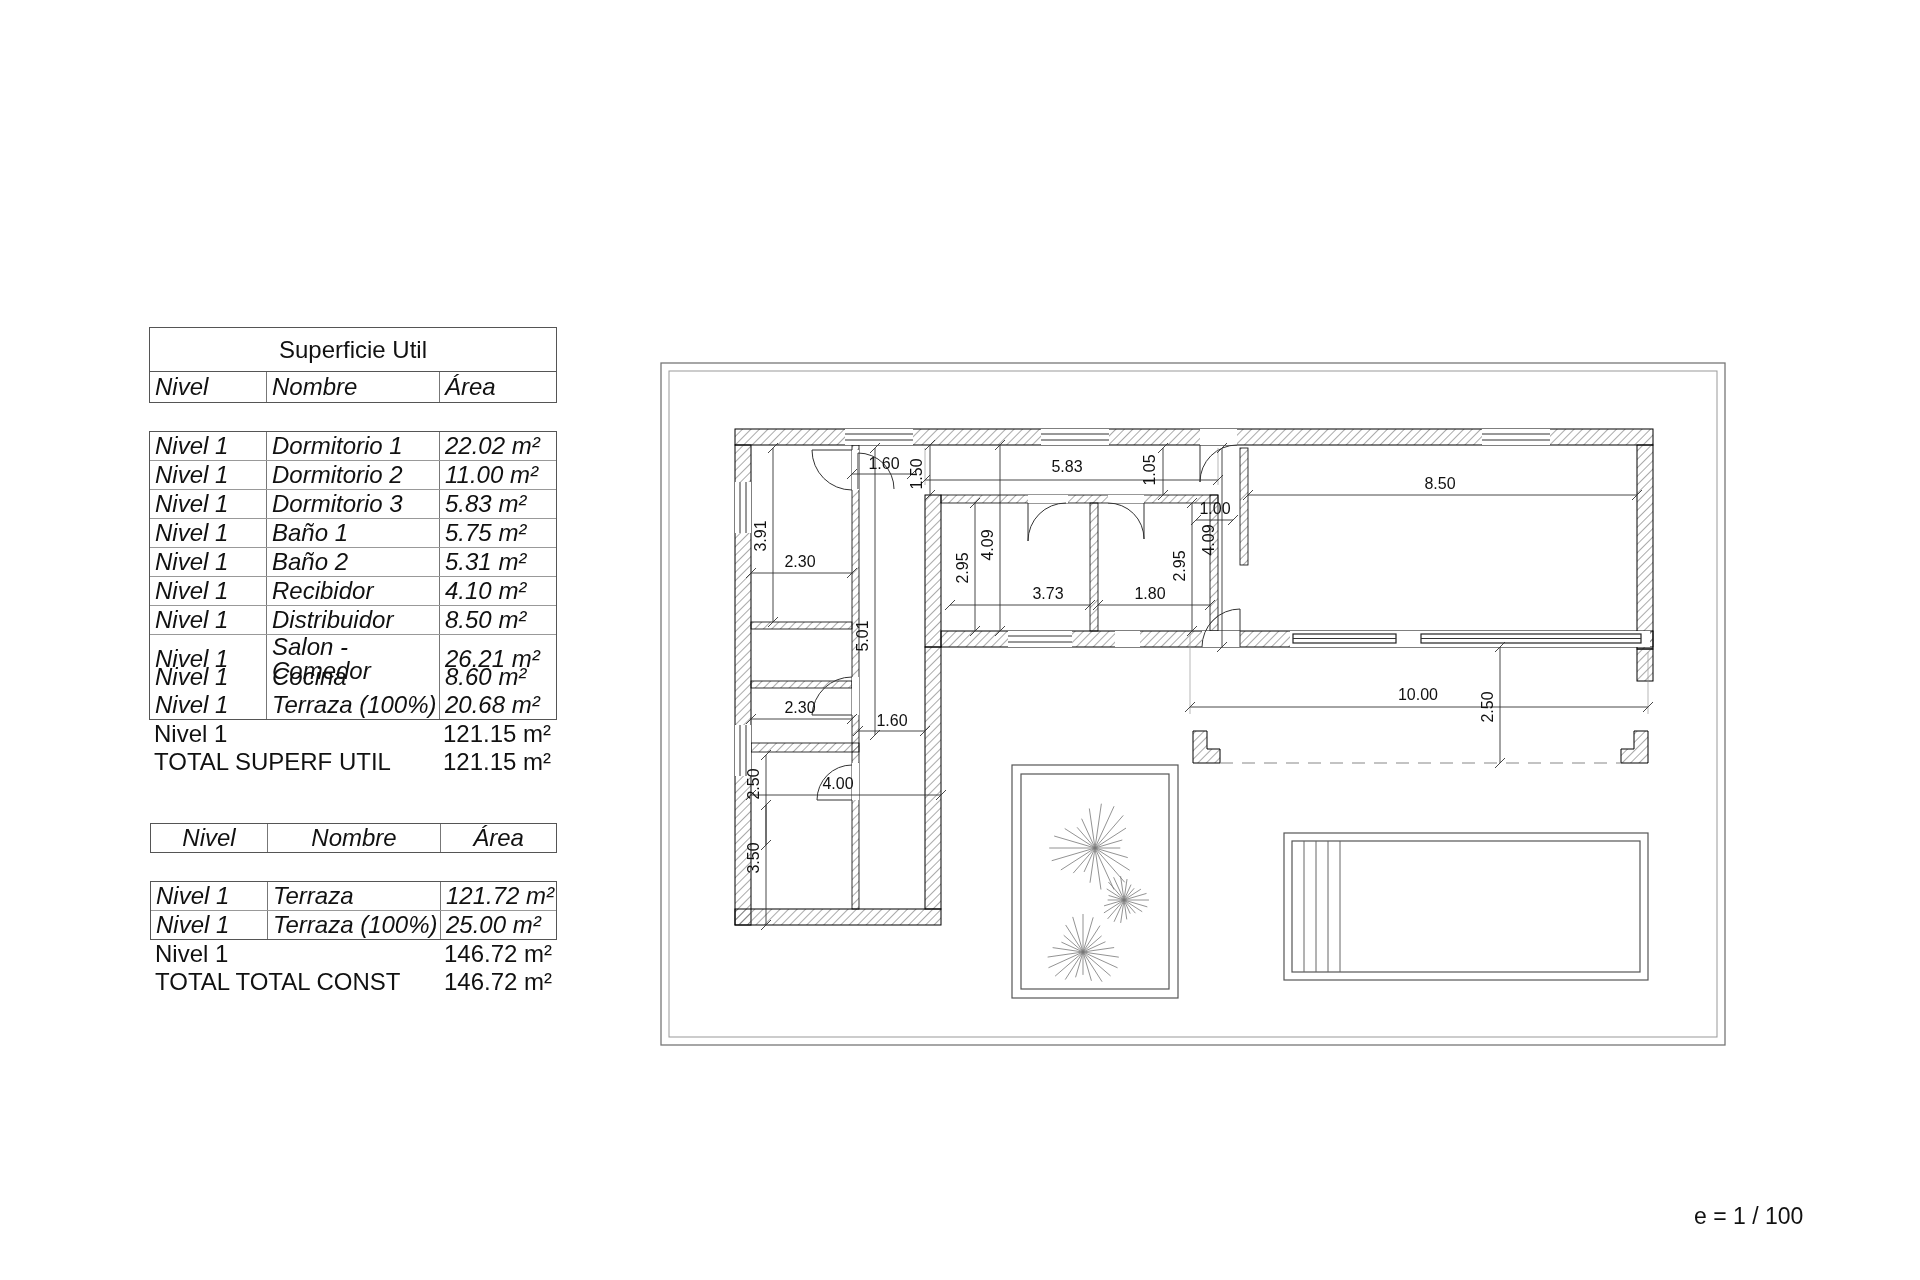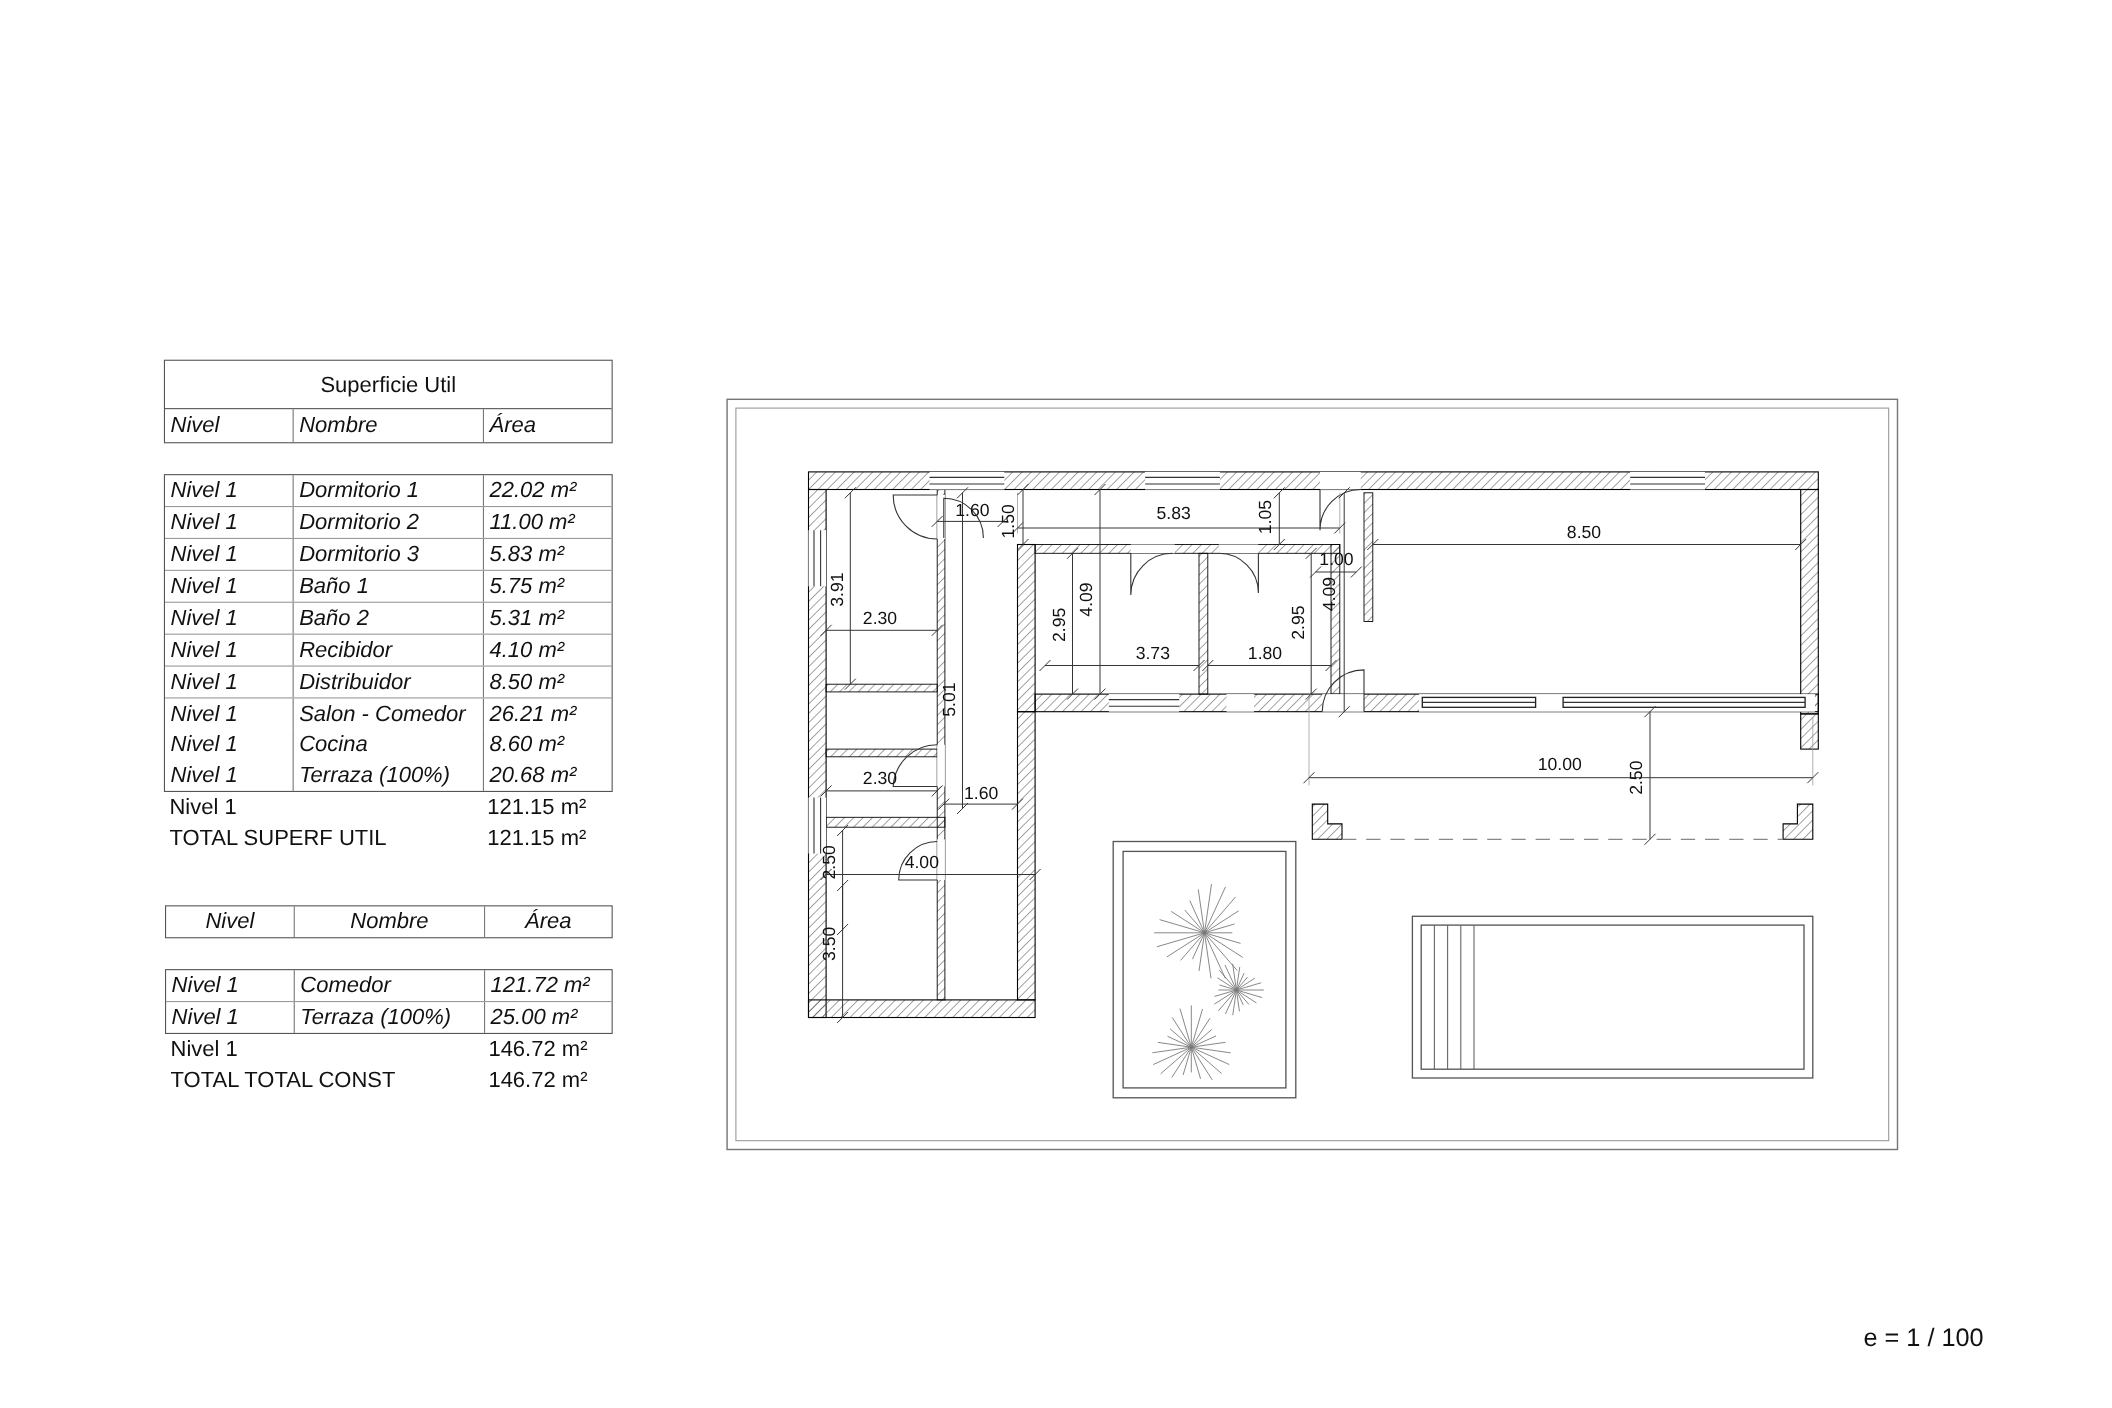--- a/index.html
+++ b/index.html
@@ -1,20 +1,20 @@
 <!DOCTYPE html>
 <html><head>
 <meta charset="utf-8">
 <style>
   html,body{margin:0;padding:0;background:#fff;width:1920px;height:1280px;overflow:hidden;
             font-family:"Liberation Sans", sans-serif;color:#111;}
   .stage{position:absolute;left:0;top:0;width:1920px;height:1280px;background:#fff;}
 
   
-  .tbl{position:absolute;font-size:20px;line-height:1;}
+  .tbl{position:absolute;font-size:24px;line-height:1;}
   .tbox{border:1px solid #555;background:#fff;}
   .trow{display:grid;grid-template-columns:116px 173px 1fr;}
   .trow > div{display:flex;align-items:center;padding-left:5px;height:100%;font-style:italic;}
   .trow .c2,.trow .c3{border-left:1px solid #777;}
   .r28{height:28px;}
   .r30{height:30px;}
   .rb{border-bottom:1px solid #999;}
   .title-row{height:43px;display:flex;align-items:center;justify-content:center;
              border-bottom:1px solid #555;}
   .gap{height:28px;}
@@ -122,21 +122,21 @@
       <div class="trow r28 t2h">
         <div class="c1">Nivel</div>
         <div class="c2">Nombre</div>
         <div class="c3">Área</div>
       </div>
     </div>
     <div class="gap"></div>
     <div class="tbox">
       <div class="trow r28 rb">
         <div class="c1">Nivel 1</div>
-        <div class="c2">Comedor</div>
+        <div class="c2">Terraza</div>
         <div class="c3">121.72 m²</div>
       </div>
       <div class="trow r28">
         <div class="c1">Nivel 1</div>
         <div class="c2">Terraza (100%)</div>
         <div class="c3">25.00 m²</div>
       </div>
     </div>
     <div class="subrow">
       <div>Nivel 1</div>

